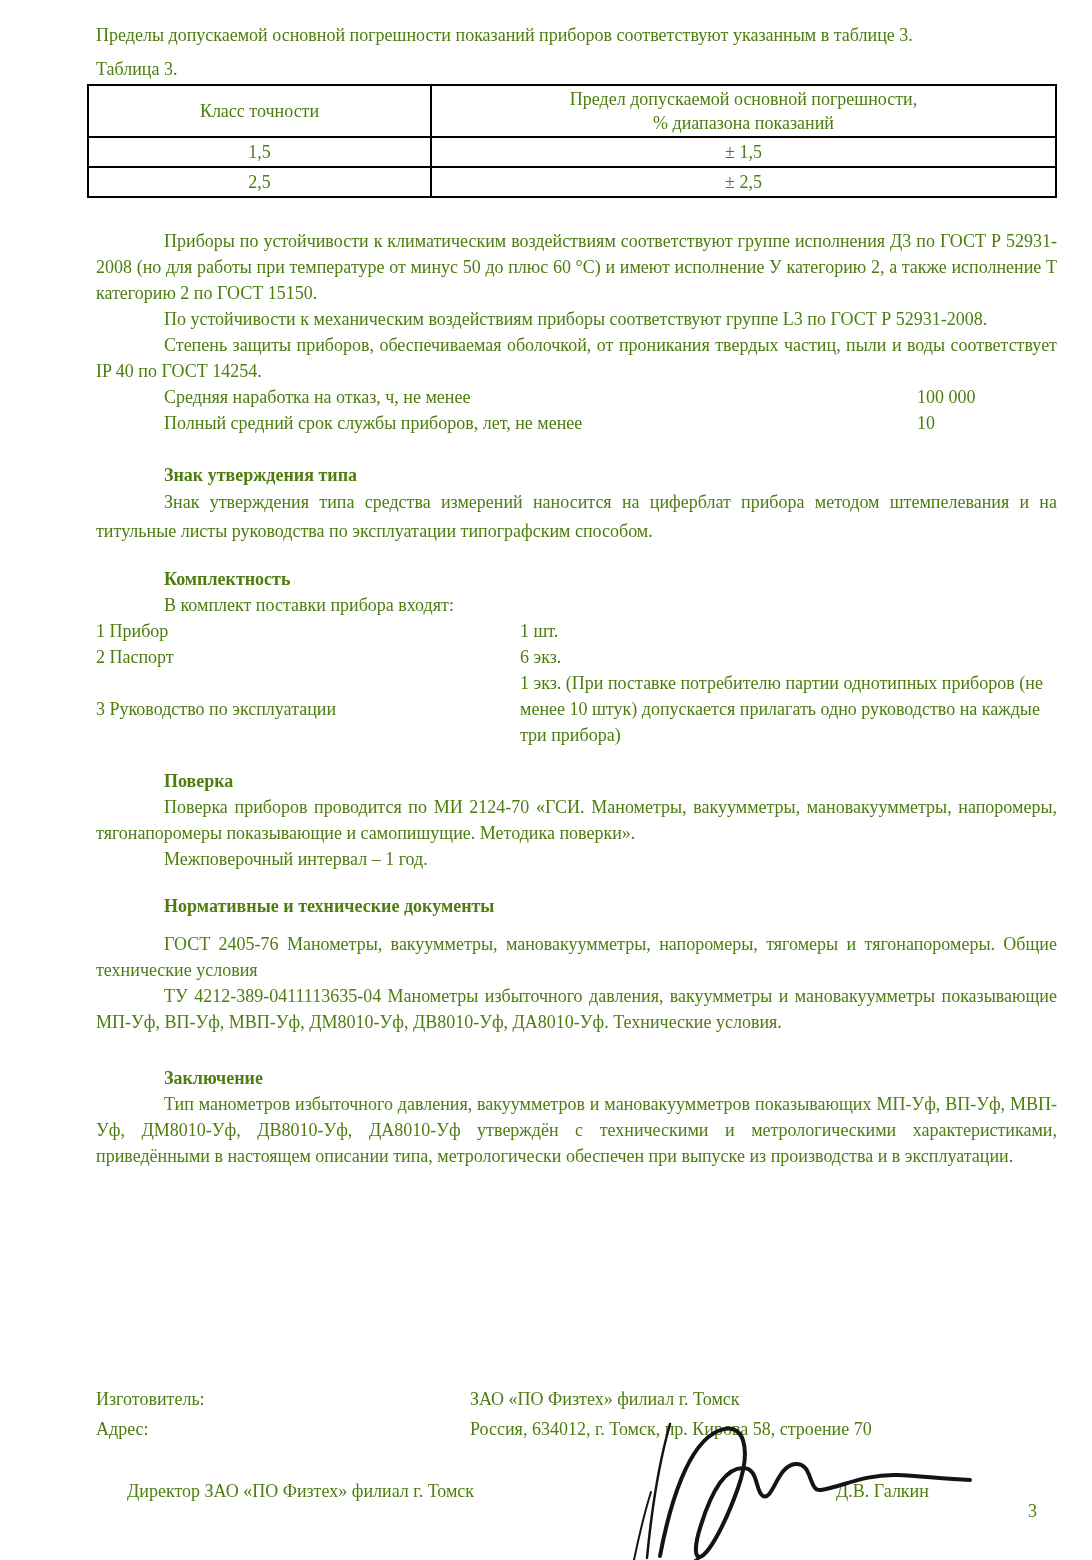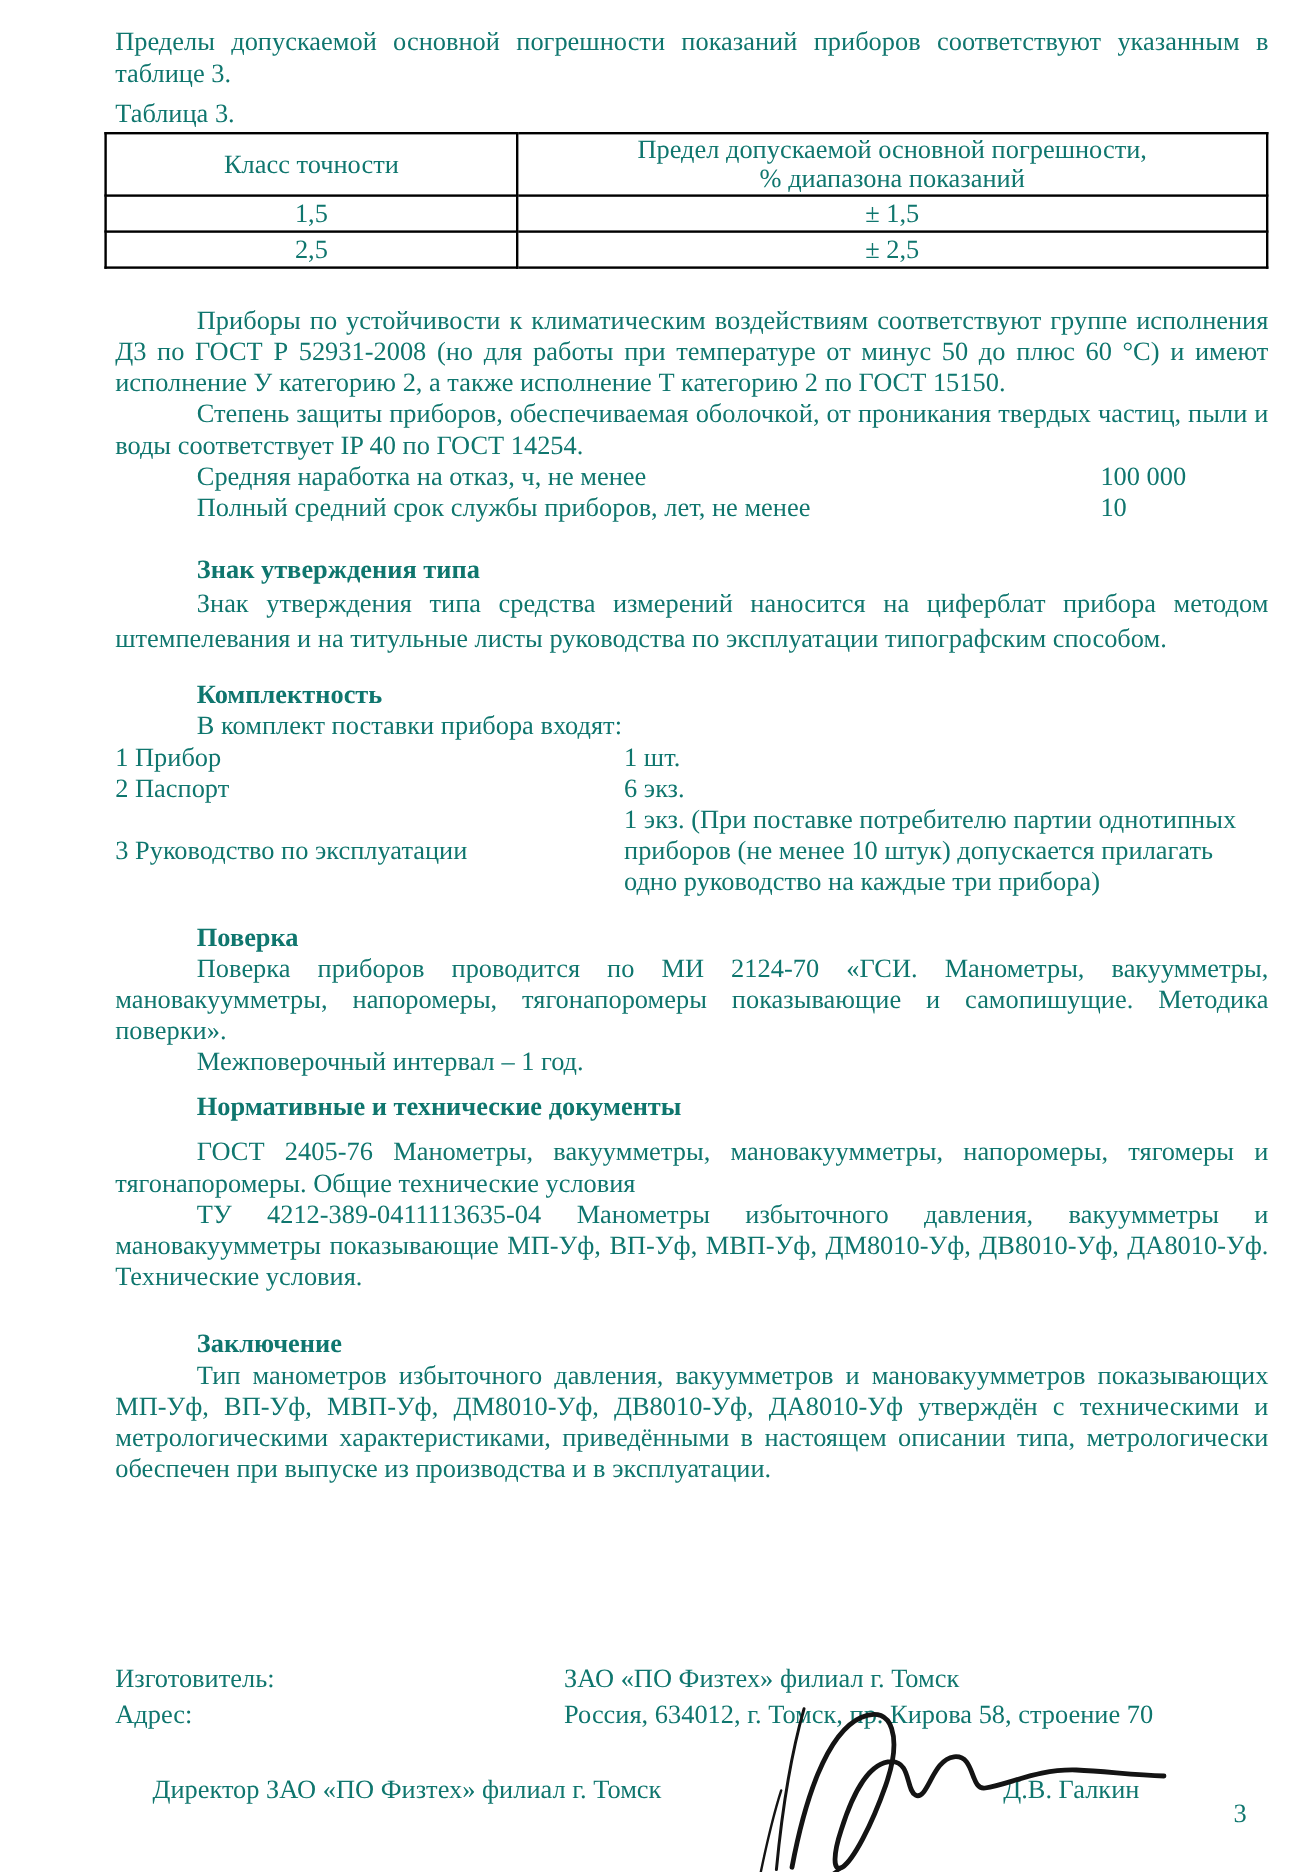--- a/index.html
+++ b/index.html
@@ -2,23 +2,23 @@
 <html lang="ru"><head>
 <meta charset="utf-8">
 <style>
   html,body{margin:0;padding:0;background:#e8e8e8;}
   .page{
     position:relative;
     width:1092px;height:1560px;
     margin:0 auto;
     background:#ffffff;
     font-family:"Liberation Serif","DejaVu Serif",serif;
-    font-size:22px;
+    font-size:18px;
     line-height:26px;
-    color:#0f766e;
+    color:#4d7c0f;
     overflow:hidden;
   }
   .content{position:absolute;left:96px;top:22px;width:961px;}
   .para{text-align:justify;text-indent:68px;margin:0;}
   .noindent{text-indent:0;}
   .caption{margin:8px 0 2px 0;}
   .heading{font-weight:bold;margin:0;padding-left:68px;}
   table.t3{border-collapse:collapse;width:970px;margin-left:-9px;table-layout:fixed;}
   table.t3 td,table.t3 th{border:2.5px solid #000;font-weight:normal;text-align:center;vertical-align:middle;padding:1px 4px;line-height:24px;}
   table.t3 th.c1{width:333px;}
@@ -65,20 +65,21 @@
       </tr>
       <tr>
         <td class="cell">2,5</td>
         <td class="cell">± 2,5</td>
       </tr>
     </tbody>
       </table>
 
     <div style="margin-top:30px;">
       <p class="para">Приборы по устойчивости к климатическим воздействиям соответствуют группе исполнения Д3 по ГОСТ Р 52931-2008 (но для работы при температуре от минус 50 до плюс 60 °С) и имеют исполнение У категорию 2, а также исполнение Т категорию 2 по ГОСТ 15150.</p>
+      <p class="para">По устойчивости к механическим воздействиям приборы соответствуют группе L3 по ГОСТ Р 52931-2008.</p>
       <p class="para">Степень защиты приборов, обеспечиваемая оболочкой, от проникания твердых частиц, пыли и воды соответствует IP 40 по ГОСТ 14254.</p>
     </div>
 
     <div class="kv">
       <span class="kv-label">Средняя наработка на отказ, ч, не менее</span>
       <span class="kv-value">100 000</span>
     </div>
     <div class="kv">
       <span class="kv-label">Полный средний срок службы приборов, лет, не менее</span>
       <span class="kv-value">10</span>
@@ -105,21 +106,21 @@
         <span class="supply-qty">1 экз. (При поставке потребителю партии однотипных приборов (не менее 10 штук) допускается прилагать одно руководство на каждые три прибора)</span>
       </div>
     </div>
 
     <div class="sect-tight">
       <p class="heading">Поверка</p>
       <p class="para">Поверка приборов проводится по МИ 2124-70 «ГСИ. Манометры, вакуумметры, мановакуумметры, напоромеры, тягонапоромеры показывающие и самопишущие. Методика поверки».</p>
       <p class="para">Межповерочный интервал – 1 год.</p>
     </div>
 
-    <div class="sect-tight" style="margin-top:11px;">
+    <div class="sect-tight" style="margin-top:21px;">
       <p class="heading" style="margin-bottom:12px;">Нормативные и технические документы</p>
       <p class="para">ГОСТ 2405-76 Манометры, вакуумметры, мановакуумметры, напоромеры, тягомеры и тягонапоромеры. Общие технические условия</p>
       <p class="para">ТУ 4212-389-0411113635-04 Манометры избыточного давления, вакуумметры и мановакуумметры показывающие МП-Уф, ВП-Уф, МВП-Уф, ДМ8010-Уф, ДВ8010-Уф, ДА8010-Уф. Технические условия.</p>
     </div>
 
     <div class="sect" style="margin-top:30px;">
       <p class="heading">Заключение</p>
       <p class="para">Тип манометров избыточного давления, вакуумметров и мановакуумметров показывающих МП-Уф, ВП-Уф, МВП-Уф, ДМ8010-Уф, ДВ8010-Уф, ДА8010-Уф утверждён с техническими и метрологическими характеристиками, приведёнными в настоящем описании типа, метрологически обеспечен при выпуске из производства и в эксплуатации.</p>
     </div>
 

